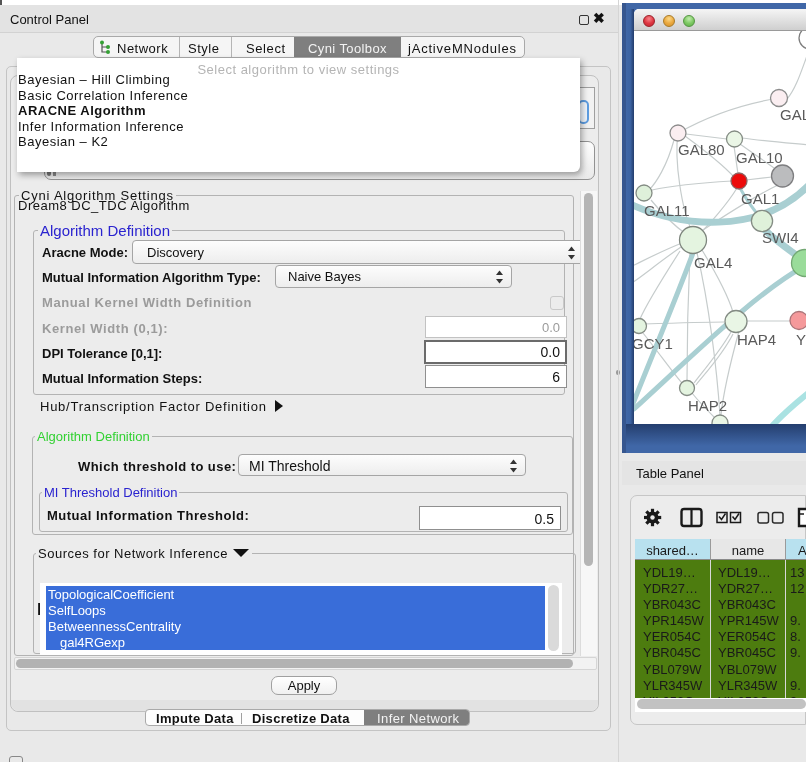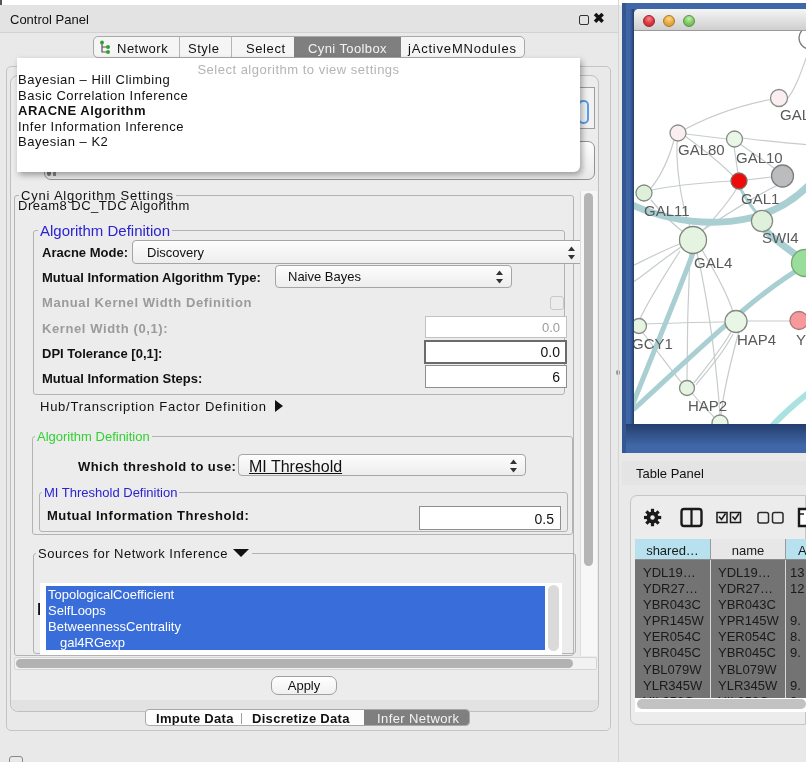--- a/index.html
+++ b/index.html
@@ -104,21 +104,21 @@
 <div class="abs" style="left:40px;top:399px;font-size:13px;color:#111;letter-spacing:0.75px;">Hub/Transcription Factor Definition</div>
 <svg class="abs" style="left:273px;top:399px;" width="12" height="14">
     <path d="M2 1 L10 7 L2 13 Z" fill="#111"></path>
   </svg>
 
 <fieldset class="abs" style="left:32px;top:429px;width:541px;height:106px;border:1px solid #b3b3b3;border-radius:3px;">
   <legend style="font-size:13px;color:#31d131;margin-left:2px;padding:0 2px;">Algorithm Definition</legend>
 </fieldset>
 <div class="abs" style="left:78px;top:459px;font-size:13px;font-weight:bold;color:#111;letter-spacing:0.45px;">Which threshold to use:</div>
 <div class="abs" style="left:238px;top:454px;width:288px;height:22px;border:1px solid #a5a5a5;border-radius:4px;background:linear-gradient(#fdfdfd,#ededed);">
-  <div class="abs" style="left:10px;top:3px;font-size:16px;color:#111;text-decoration:underline;">MI Threshold</div>
+  <div class="abs" style="left:10px;top:3px;font-size:14px;color:#111;">MI Threshold</div>
     <svg class="abs" style="right:7px;top:4px;" width="9" height="14" viewBox="0 0 9 14">
       <path d="M4.5 0.5 L8 5 L1 5 Z" fill="#333"></path>
       <path d="M4.5 13.5 L8 9 L1 9 Z" fill="#333"></path>
     </svg>
 </div>
 <fieldset class="abs" style="left:39px;top:485px;width:529px;height:47px;border:1px solid #b3b3b3;border-radius:3px;">
   <legend style="font-size:13px;color:#2a23cf;margin-left:2px;padding:0 2px;">MI Threshold Definition</legend>
 </fieldset>
 <div class="abs" style="left:47px;top:508px;font-size:13px;font-weight:bold;color:#111;letter-spacing:0.5px;">Mutual Information Threshold:</div>
 <div class="abs" style="left:419px;top:506px;width:142px;height:24px;border:1px solid #8f8f8f;background:#fff;">
@@ -280,21 +280,21 @@
     <path d="M88.5 10.5 L91 13.5 L95 7.5"></path>
   </g>
   <g stroke="#2a2a2a" stroke-width="1.5" fill="none">
     <rect x="114" y="6.5" width="10.5" height="10.5" rx="2"></rect>
     <rect x="128.5" y="6.5" width="10.5" height="10.5" rx="2"></rect>
   </g>
   <path d="M155 3 L166 3 L166 20 L155 20 Z" stroke="#1a1a1a" stroke-width="2.4" fill="#fff"></path>
   <path d="M155 3 L155 8 L160 8" stroke="#1a1a1a" stroke-width="1.6" fill="none"></path>
 </svg>
 
-<div class="abs" style="left:635px;top:539px;width:171px;height:173px;background:#737373;overflow:hidden;font-size:13px;color:#1a1a1a;">
+<div class="abs" style="left:635px;top:539px;width:171px;height:173px;background:#4d7c0f;overflow:hidden;font-size:13px;color:#1a1a1a;">
 
   <div class="abs" style="left:0;top:0;width:76px;height:21px;background:#b8e1ef;border-bottom:1px solid #8a8a8a;border-right:1px solid #9a9a9a;text-align:center;padding-top:4px;">shared…</div>
   <div class="abs" style="left:76px;top:0;width:75px;height:21px;background:#e7e7e7;border-bottom:1px solid #8a8a8a;border-right:1px solid #9a9a9a;text-align:center;padding-top:4px;">name</div>
   <div class="abs" style="left:151px;top:0;width:20px;height:21px;background:#b8e1ef;border-bottom:1px solid #8a8a8a;padding:4px 0 0 12px;">A</div>
 
   <div class="abs" style="left:75px;top:21px;width:1px;height:152px;background:#d8d8d8;"></div>
   <div class="abs" style="left:150px;top:21px;width:1px;height:152px;background:#d8d8d8;"></div>
 
   <div class="abs" style="left:8px;top:26px;line-height:16.1px;">YDL19…<br>YDR27…<br>YBR043C<br>YPR145W<br>YER054C<br>YBR045C<br>YBL079W<br>YLR345W<br>YIL053C</div>
   <div class="abs" style="left:83px;top:26px;line-height:16.1px;">YDL19…<br>YDR27…<br>YBR043C<br>YPR145W<br>YER054C<br>YBR045C<br>YBL079W<br>YLR345W<br>YIL053C</div>

